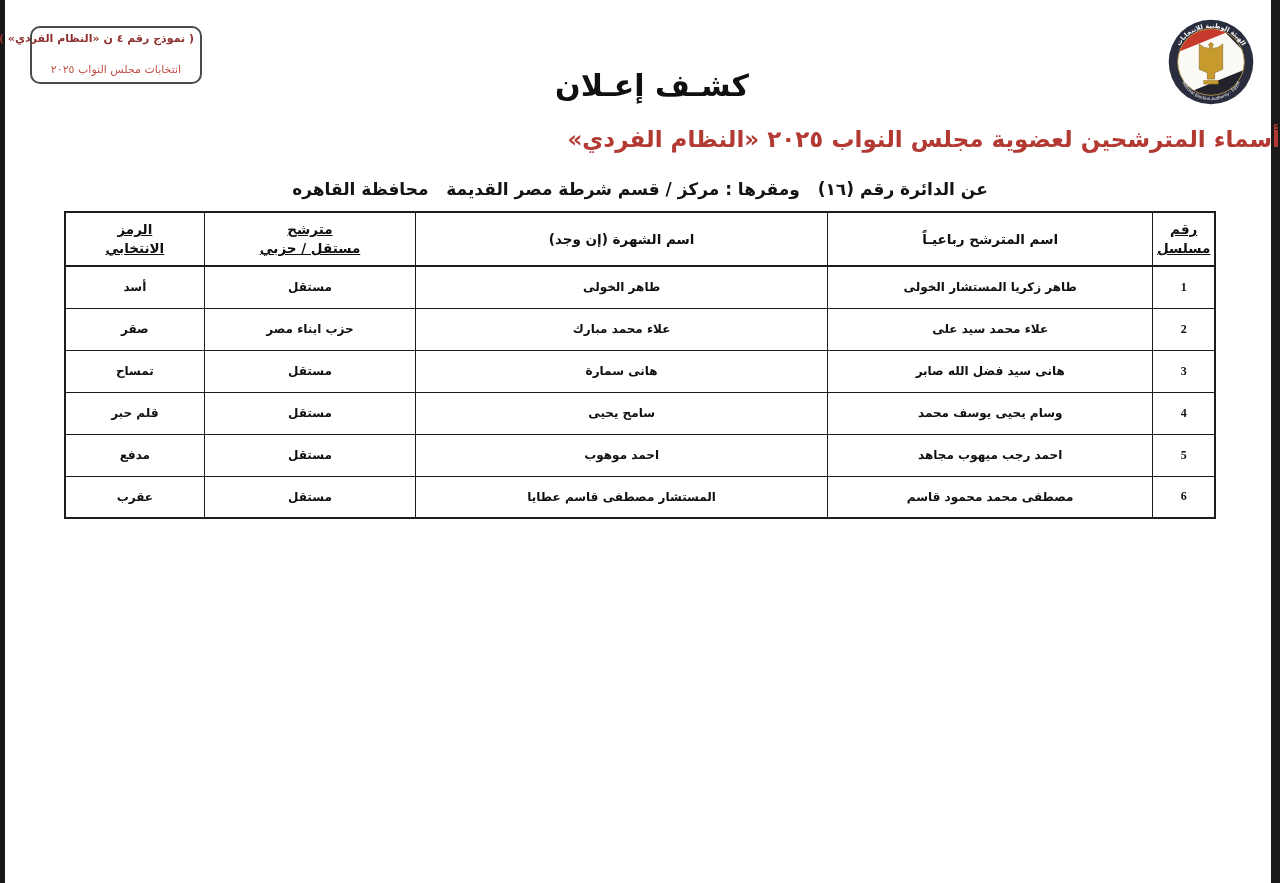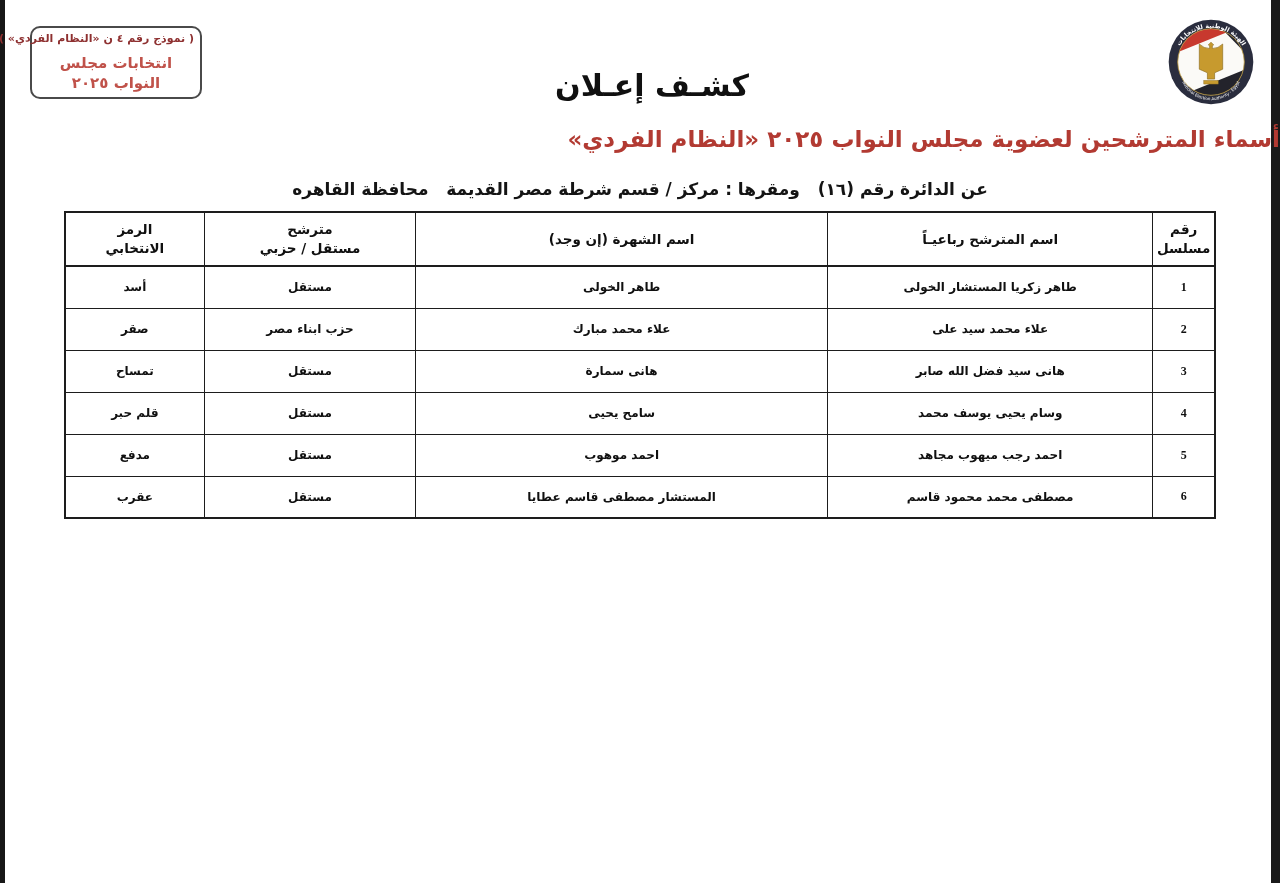--- a/index.html
+++ b/index.html
@@ -14,21 +14,21 @@
   .edge-left  { position:absolute; left:0;  top:0; width:5px;  height:883px; background:#171717; }
   .edge-right { position:absolute; right:0; top:0; width:9px;  height:883px; background:#1a1a1a; }
 
   
   .form-box {
     position:absolute; left:30px; top:26px; width:172px; min-height:46px;
     border:2px solid #4a4a4a; border-radius:10px;
     padding:4px 6px; text-align:center; direction:rtl;
   }
   .form-box .l1 { color:#8e3030; font-size:11px; font-weight:bold; line-height:1.3; white-space:nowrap; }
-  .form-box .l2 { color:#c0524a; font-size:15px; font-weight:bold; line-height:1.3; margin-top:8px; }
+  .form-box .l2 { color:#c0524a; font-size:11px; font-weight:normal; line-height:1.3; margin-top:17px; }
 
   
   .logo { position:absolute; left:1166px; top:17px; width:90px; height:90px; }
 
   
   .title {
     position:absolute; top:68px; left:0; width:100%;
     text-align:center; font-size:30px; font-weight:bold; color:#101010;
     direction:rtl; transform:translateX(12px);
   }
@@ -50,21 +50,21 @@
     border:2.5px solid #1d1d1d;
   }
   table.cands th, table.cands td {
     border:1.6px solid #1d1d1d;
     text-align:center; vertical-align:middle;
     font-weight:bold; color:#101010;
   }
   table.cands th { height:54px; font-size:13.5px; line-height:1.4; border-bottom-width:2.2px; }
   table.cands td { height:42px; font-size:12px; }
   td.serial { font-family:"Liberation Serif", serif; font-size:16px; }
-  th .hl { display:block; }
+  th .hl { display:block;text-decoration:underline; }
 </style>
 </head>
 <body>
 
 <div class="edge-left"></div>
 <div class="edge-right"></div>
 
 <div class="form-box">
   <div class="l1">( نموذج رقم ٤ ن «النظام الفردي» )</div>
   <div class="l2">انتخابات مجلس النواب ٢٠٢٥</div>

